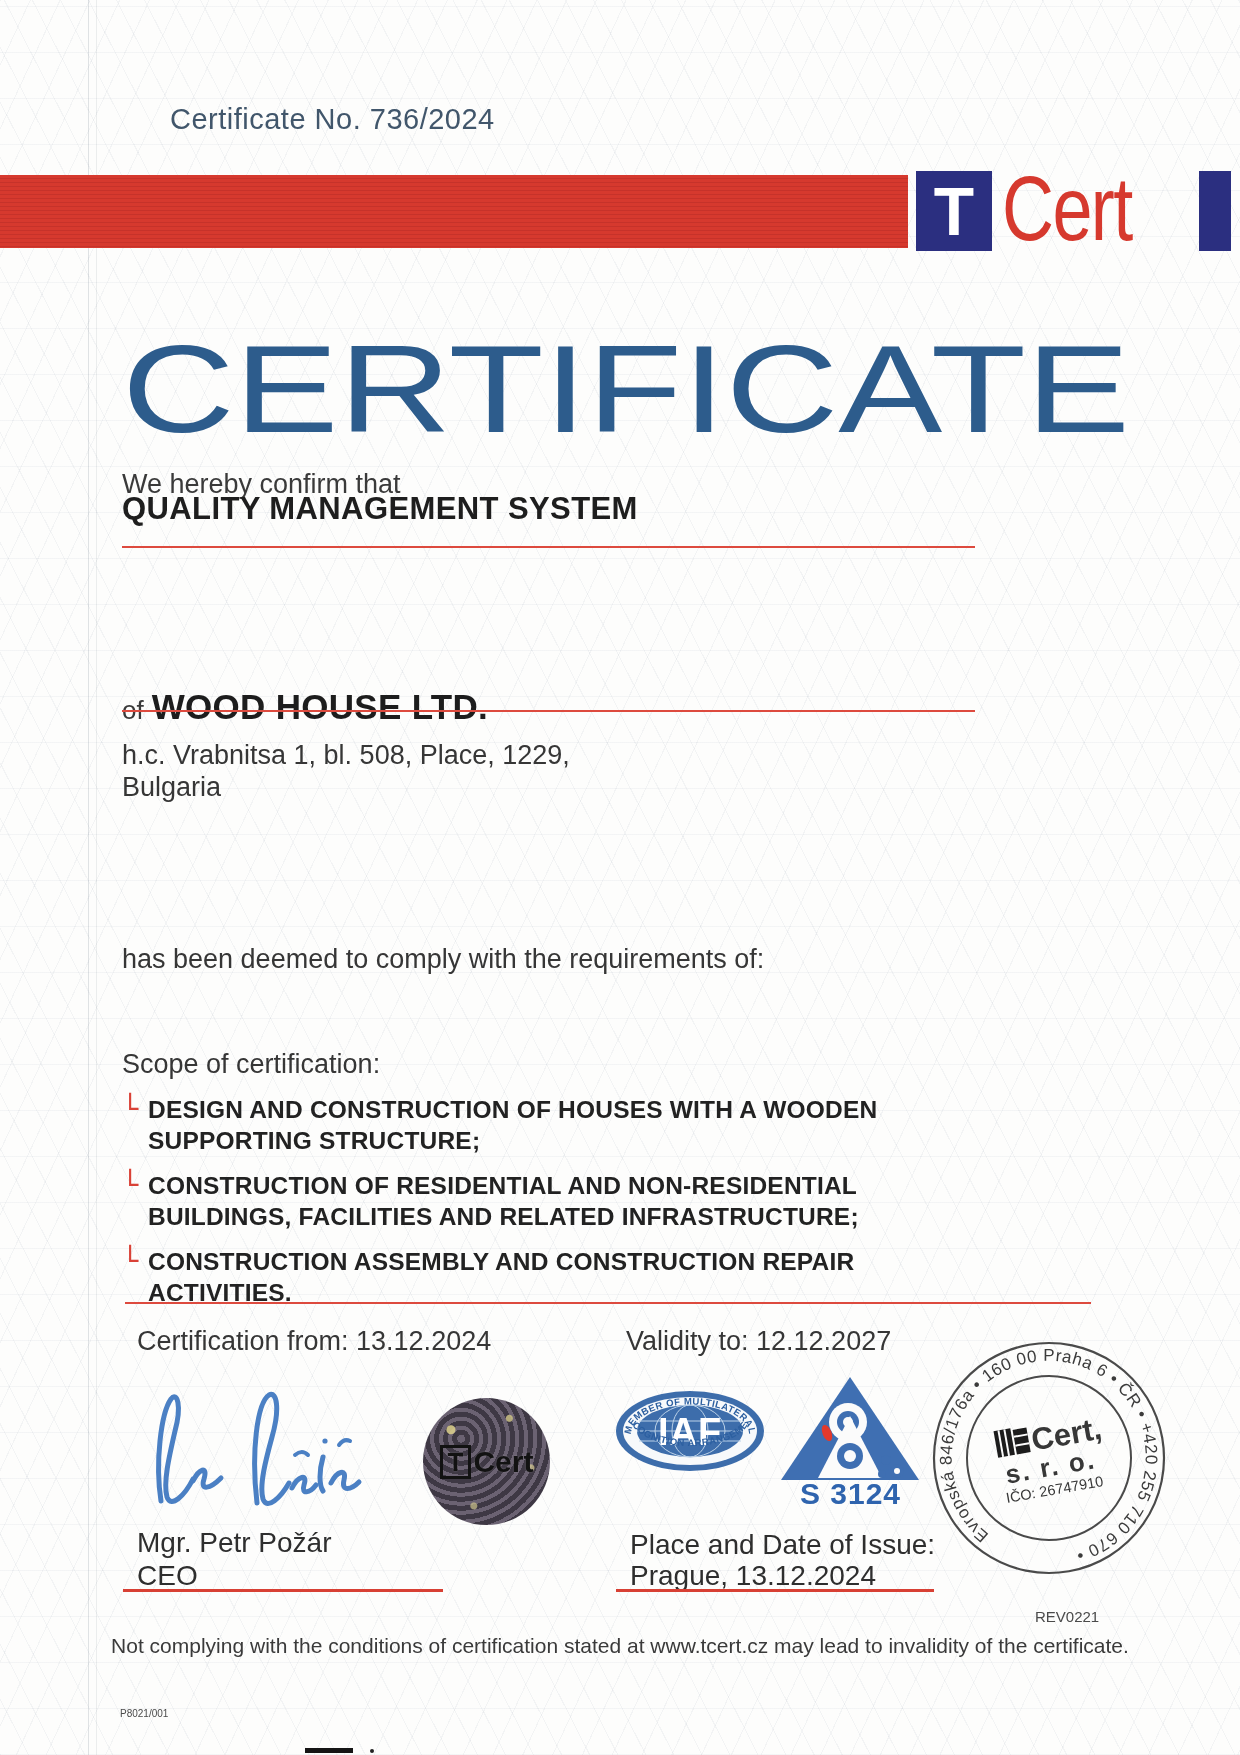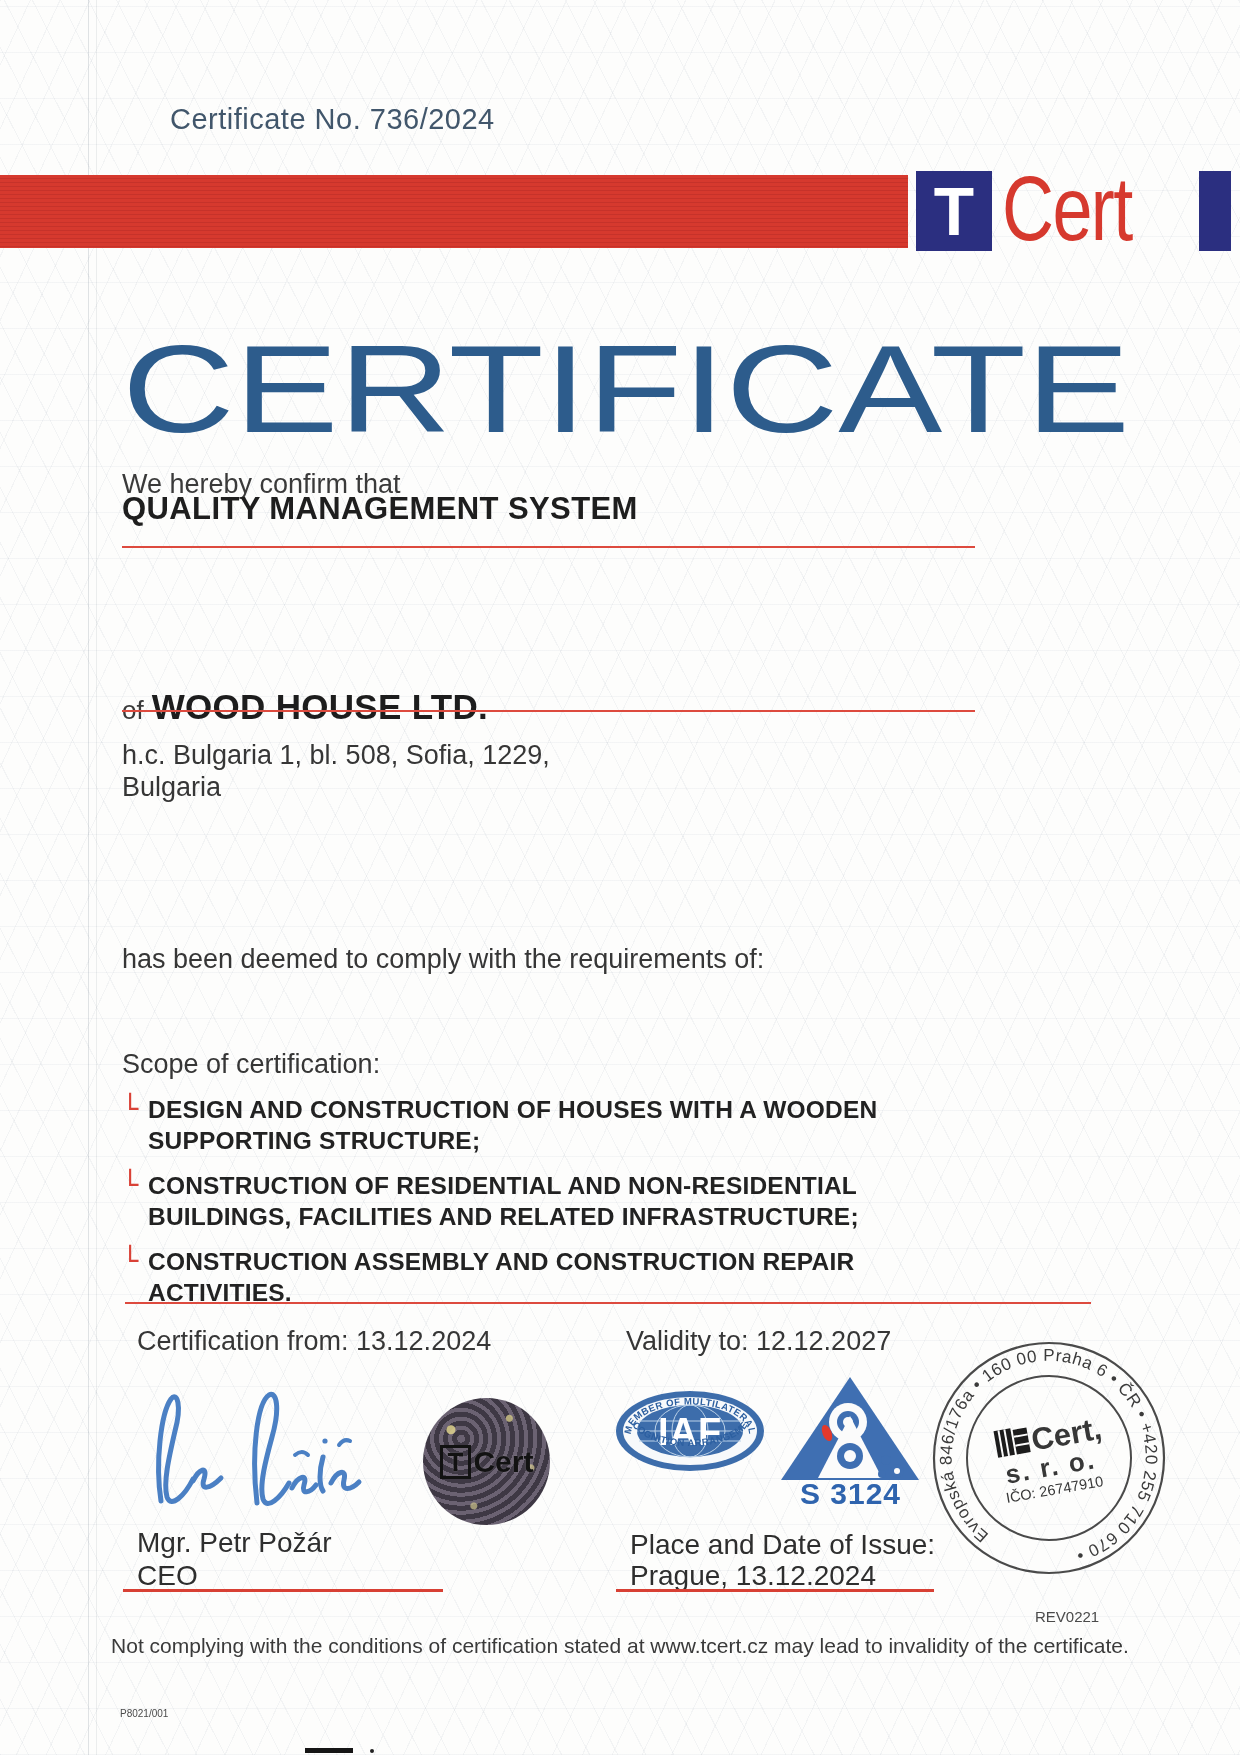--- a/index.html
+++ b/index.html
@@ -121,21 +121,21 @@
   <div class="abs t27 intro">We hereby confirm that</div>
   <div class="abs system">QUALITY MANAGEMENT SYSTEM</div>
   <div class="abs redline line1"></div>
 
   <div class="abs company-row">
     <span class="of">of</span>
     <span class="name">WOOD HOUSE LTD.</span>
   </div>
   <div class="abs redline line2"></div>
 
-  <div class="abs t27 addr1">h.c. Bulgaria 1, bl. 508, Sofia, 1229,</div>
+  <div class="abs t27 addr1">h.c. Vrabnitsa 1, bl. 508, Place, 1229,</div>
   <div class="abs t27 addr2">Bulgaria</div>
 
   <div class="abs t27 comply">has been deemed to comply with the requirements of:</div>
 
   <div class="abs t27 scope-head">Scope of certification:</div>
 
   <div class="abs scope-list">
     <div class="scope-item">
       <span class="scope-bullet">└</span>
       <span class="scope-text">DESIGN AND CONSTRUCTION OF HOUSES WITH A WOODEN SUPPORTING STRUCTURE;</span>

